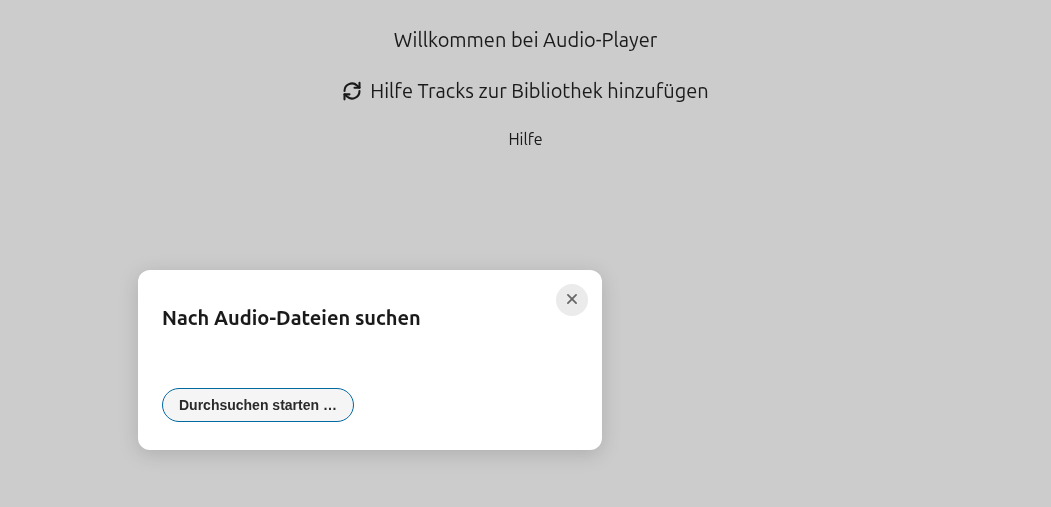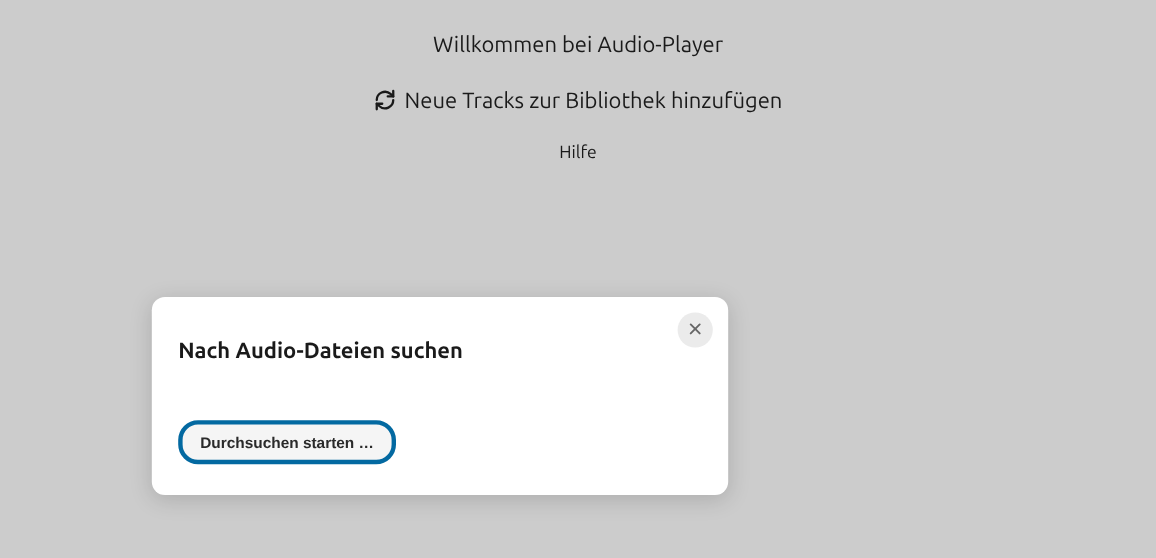--- a/index.html
+++ b/index.html
@@ -45,21 +45,21 @@
     }
     .help-link {
       font-size: 16px;
       color: #1a1a1a;
       cursor: pointer;
     }
     .dialog {
       position: absolute;
       left: 138px;
       top: 270px;
-      width: 524px;
+      width: 464px;
       height: 180px;
       background: #ffffff;
       border-radius: 12px;
       box-shadow: 0 4px 20px rgba(0,0,0,0.15);
       padding: 24px;
     }
     .dialog-header {
       display: flex;
       justify-content: space-between;
       align-items: flex-start;
@@ -87,21 +87,21 @@
     .close-button svg {
       width: 14px;
       height: 14px;
     }
     .scan-button {
       position: absolute;
       left: 24px;
       bottom: 28px;
       padding: 8px 16px;
       background: #f5f5f5;
-      border: 4px solid #0369a1;
+      border: 1px solid #0369a1;
       border-radius: 18px;
       font-size: 14px;
       font-weight: 700;
       color: #2a2a2a;
       cursor: pointer;
     }
   </style>
 </head>
 <body>
 
@@ -110,21 +110,21 @@
 
   <div class="add-tracks-row">
     <span class="refresh-icon">
       <svg viewBox="0 0 24 24" fill="none" stroke="#1a1a1a" stroke-width="2.5" stroke-linecap="round" stroke-linejoin="round">
         <path d="M21 2v6h-6"></path>
         <path d="M3 12a9 9 0 0 1 15-6.7L21 8"></path>
         <path d="M3 22v-6h6"></path>
         <path d="M21 12a9 9 0 0 1-15 6.7L3 16"></path>
       </svg>
     </span>
-    <span>Neue Tracks zur Bibliothek hinzufügen</span>
+    <span>Hilfe Tracks zur Bibliothek hinzufügen</span>
   </div>
 
   <div class="help-link">Hilfe</div>
 </div>
 
 <div class="dialog">
   <div class="dialog-header">
     <div class="dialog-title">Nach Audio-Dateien suchen</div>
     <button class="close-button">
       <span>

